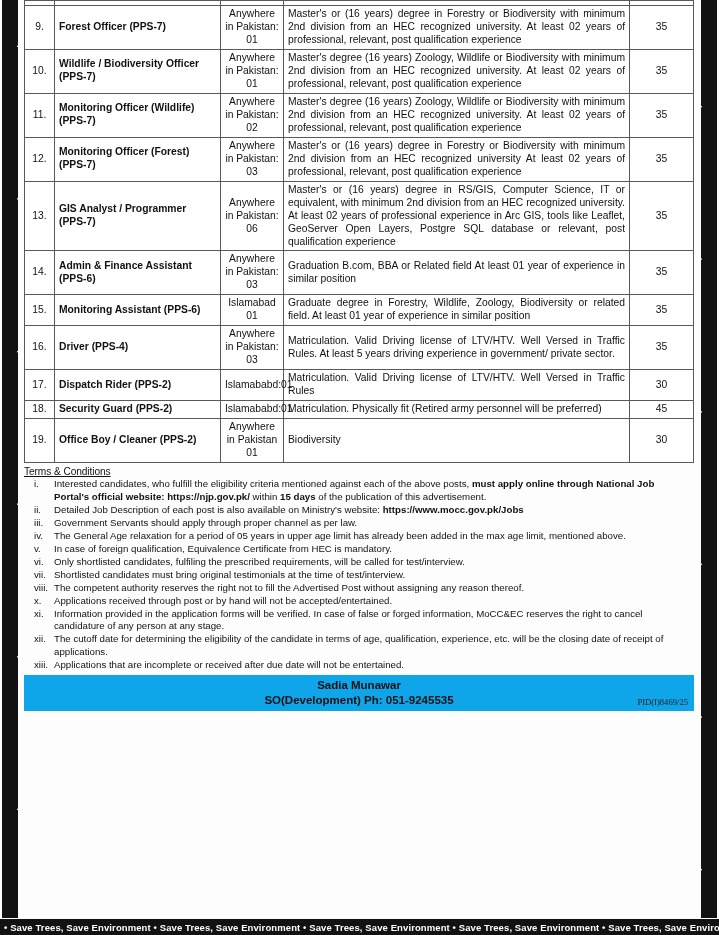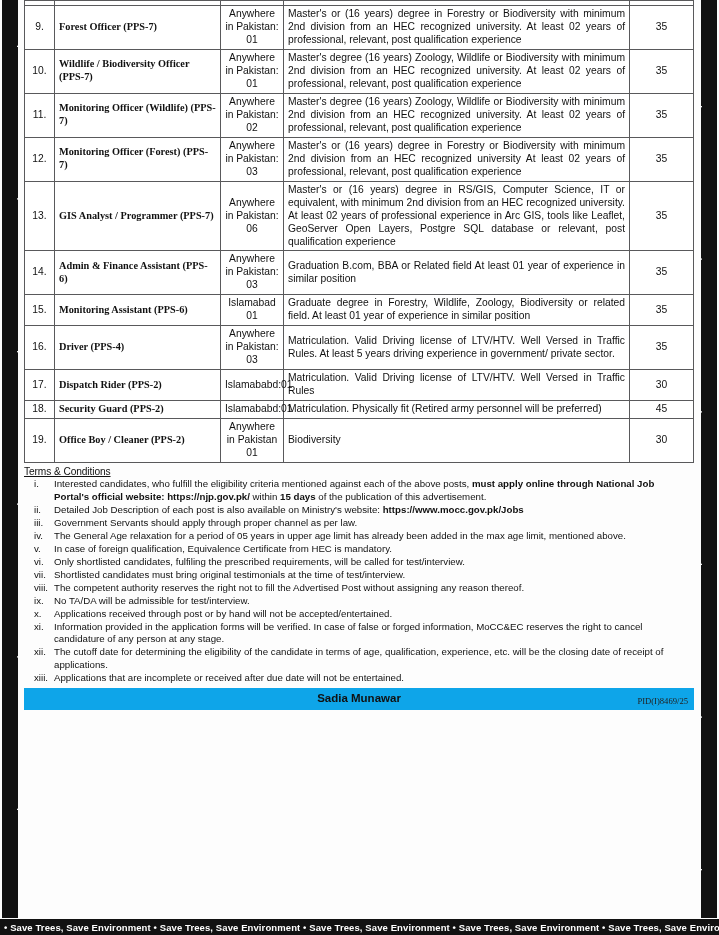--- a/index.html
+++ b/index.html
@@ -83,21 +83,21 @@
   }
   table.jobs td {
     border: 1px solid #59595b;
     vertical-align: middle;
     padding: 2px 4px;
     font-size: 10.3px;
     color: #111;
     line-height: 1.26;
   }
   td.c-sn    { width: 30px;  text-align: center; vertical-align: middle; font-size: 10px; }
-  td.c-post  { width: 166px; font-weight: bold; font-size: 10.8px; line-height: 1.3; padding-left: 7px; font-family: Liberation Serif, serif; }
+  td.c-post  { width: 166px; font-weight: bold; font-size: 10.8px; line-height: 1.3; padding-left: 7px; }
   td.c-loc   { width: 63px;  text-align: center; font-size: 9.8px; line-height: 1.3; }
   td.c-qual  { width: 346px; text-align: justify; text-align-last: left; vertical-align: middle;
                padding: 3px 5px; font-size: 10.2px; line-height: 1.24; }
   td.c-age   { width: 64px;  text-align: center; font-size: 10.5px; }
   tr.partial td { height: 5px; padding: 0; border-bottom: 1px solid #59595b; }
 
   
   .terms { width: 670px; padding-top: 3px; }
   .terms-title {
     font-size: 10.2px;
@@ -288,44 +288,41 @@
           </div>
           <div class="term-row">
             <div class="term-num">vii.</div>
             <div class="term-txt"><span>Shortlisted candidates must bring original testimonials at the time of test/interview.</span></div>
           </div>
           <div class="term-row">
             <div class="term-num">viii.</div>
             <div class="term-txt"><span>The competent authority reserves the right not to fill the Advertised Post without assigning any reason thereof.</span></div>
           </div>
           <div class="term-row">
-            <div class="term-num">ix.</div>
-            <div class="term-txt"><span>No TA/DA will be admissible for test/interview.</span></div>
-          </div>
-          <div class="term-row">
             <div class="term-num">x.</div>
             <div class="term-txt"><span>Applications received through post or by hand will not be accepted/entertained.</span></div>
           </div>
           <div class="term-row">
             <div class="term-num">xi.</div>
             <div class="term-txt"><span>Information provided in the application forms will be verified. In case of false or forged information, MoCC&amp;EC reserves the right to cancel candidature of any person at any stage.</span></div>
           </div>
           <div class="term-row">
             <div class="term-num">xii.</div>
             <div class="term-txt"><span>The cutoff date for determining the eligibility of the candidate in terms of age, qualification, experience, etc. will be the closing date of receipt of applications.</span></div>
           </div>
           <div class="term-row">
             <div class="term-num">xiii.</div>
             <div class="term-txt"><span>Applications that are incomplete or received after due date will not be entertained.</span></div>
           </div>
         </div>
     </div>
 
     <div class="sig-block">
       <div class="sig-name">Sadia Munawar</div>
+      <div class="sig-role">SO(Development) Ph: 051-9245535</div>
       <div class="pid">PID(I)8469/25</div>
     </div>
 
   </div>
 
   <div class="bottom-banner">•  Save Trees, Save Environment  •  Save Trees, Save Environment  •  Save Trees, Save Environment  •  Save Trees, Save Environment  •  Save Trees, Save Environment</div>
 
 </div>
 
 </body></html>

